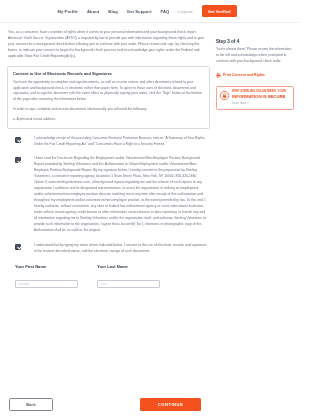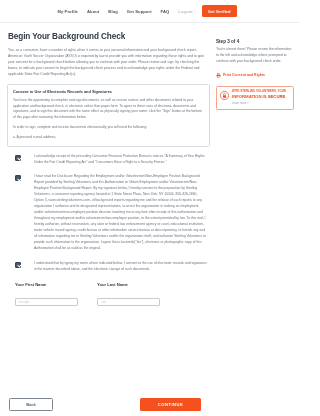--- a/index.html
+++ b/index.html
@@ -255,21 +255,20 @@
     <span class="nav-link">FAQ</span>
     <span class="nav-link muted">Logout</span>
     <span class="nav-cta">Get Verified</span>
   </div>
   <div class="nav-divider"></div>
 
   <div class="content">
 
     <div class="col-main">
 
-      <h1 class="title">Begin Your Background Check</h1>
       <p class="intro">You, as a consumer, have a number of rights when it comes to your personal information and your background check report. American Youth Soccer Organization (AYSO) is required by law to provide you with information regarding those rights and to gain your consent for a background check before allowing you to continue with your order. Please review and sign, by checking the boxes, to indicate your consent to begin the background check process and to acknowledge your rights under the Federal and applicable State Fair Credit Reporting Act(s).</p>
 
       <div class="consent-box">
         <h2>Consent to Use of Electronic Records and Signatures</h2>
         <p>You have the opportunity to complete and sign documents, as well as receive notices and other documents related to your application and background check, in electronic rather than paper form. To agree to these uses of electronic documents and signatures, and to sign this document with the same effect as physically signing your name, click the "Sign" button at the bottom of this page after reviewing the information below.</p>
         <p>In order to sign, complete and receive documents electronically you will need the following:</p>
         <p class="sub-item">a. A personal e-mail address;</p>
       </div>
 
       <div class="check-row">

